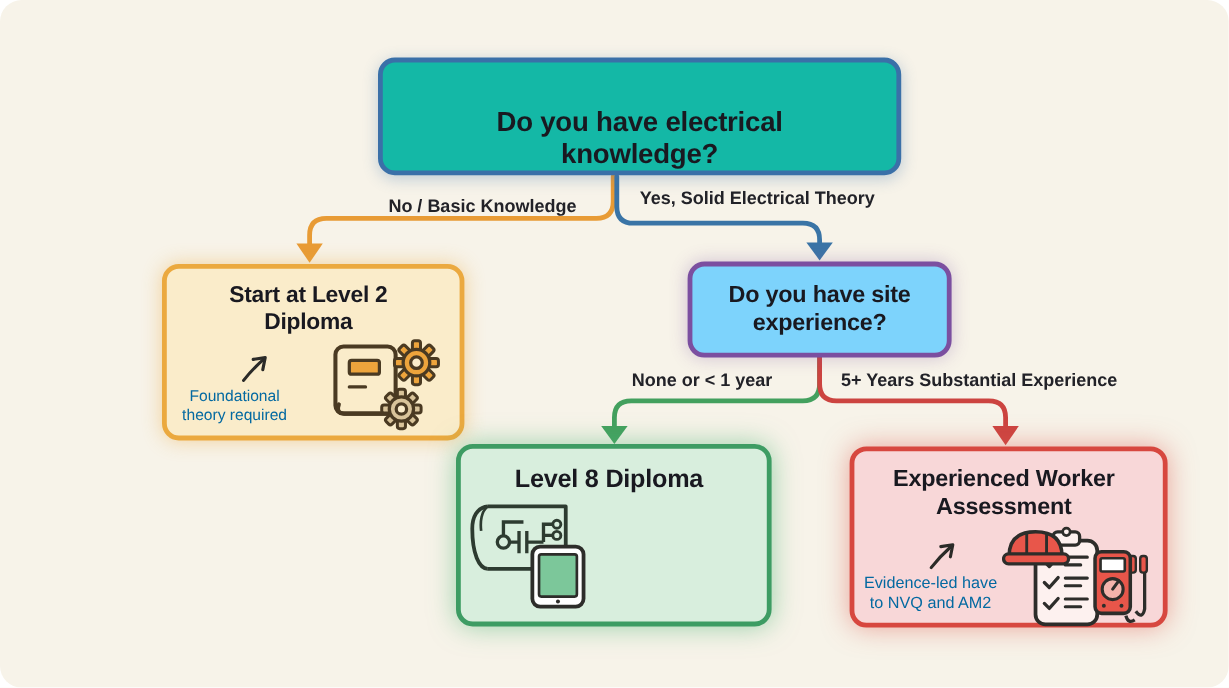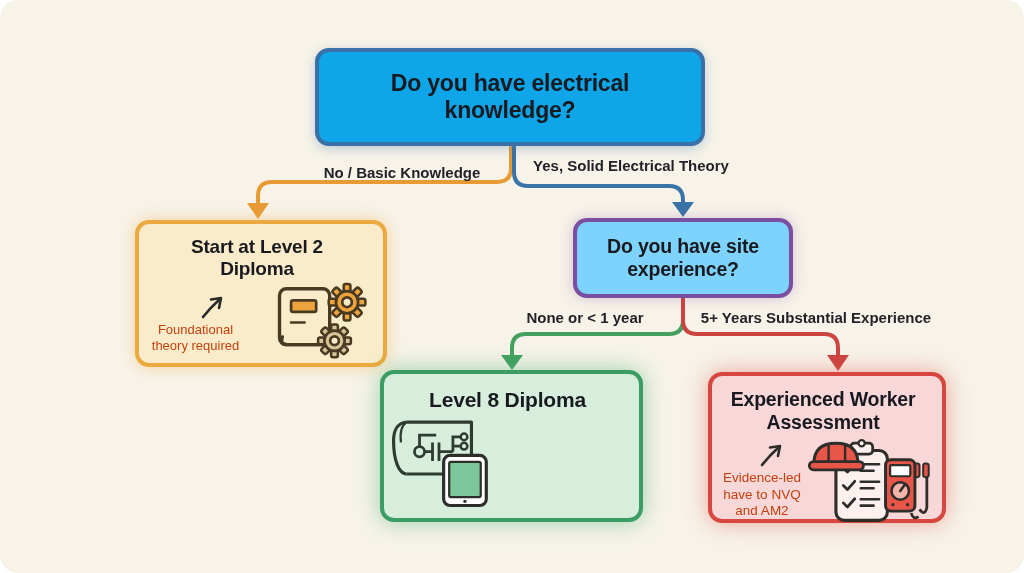--- a/index.html
+++ b/index.html
@@ -26,38 +26,38 @@
     border: 4px solid #000;
   }
   .node-title {
     font-weight: 700;
     color: #191920;
     text-align: center;
     line-height: 1.18;
     letter-spacing: -0.2px;
   }
   .node-note {
-    color: #c2410c;
+    color: #0369a1;
     text-align: center;
     line-height: 1.25;
   }
   .edge-label {
     position: absolute;
     transform: translateX(-50%);
     font-weight: 700;
     font-size: 15px;
     color: #222228;
     white-space: nowrap;
   }
   
   .node-root {
-    left: 315px; top: 48px; width: 390px; height: 98px;
-    background: #0ea5e9; border-color: #3a70a8;
+    left: 315px; top: 48px; width: 436px; height: 98px;
+    background: #14b8a6; border-color: #3a70a8;
     box-shadow: 0 3px 12px rgba(58,112,168,.30);
-    display: flex; align-items: center; justify-content: center;
+    display: flex; align-items: flex-end; justify-content: center;
   }
   .node-root .node-title { font-size: 23px; max-width: 300px; }
   
   .node-level2 {
     left: 135px; top: 220px; width: 252px; height: 147px;
     background: #faecca; border-color: #eba93f;
     box-shadow: 0 0 16px rgba(235,169,63,.45);
   }
   
   .node-site {
@@ -68,21 +68,21 @@
   }
   .node-site .node-title { font-size: 19.5px; max-width: 185px; }
   
   .node-level3 {
     left: 380px; top: 370px; width: 263px; height: 152px;
     background: #d8eedd; border-color: #3d9c63;
     box-shadow: 0 0 22px rgba(76,180,118,.55);
   }
   
   .node-ewa {
-    left: 708px; top: 372px; width: 238px; height: 151px;
+    left: 708px; top: 372px; width: 265px; height: 151px;
     background: #f8d7d8; border-color: #d7473f;
     box-shadow: 0 0 22px rgba(222,90,80,.50);
   }
   
   .node-inner { padding: 10px 12px 8px 4px; height: calc(100% - 18px); display: flex; flex-direction: column; }
   .node-level2 .node-title { font-size: 19px; max-width: 175px; margin: 2px auto 0 auto; }
   .node-level3 .node-title { font-size: 21px; margin: 4px auto 0 auto; }
   .node-ewa .node-title   { font-size: 19.5px; max-width: 235px; margin: 2px auto 0 auto; }
   .node-row { display: flex; flex: 1; align-items: center; justify-content: space-between; }
   .note-col { display: flex; flex-direction: column; align-items: center; }

